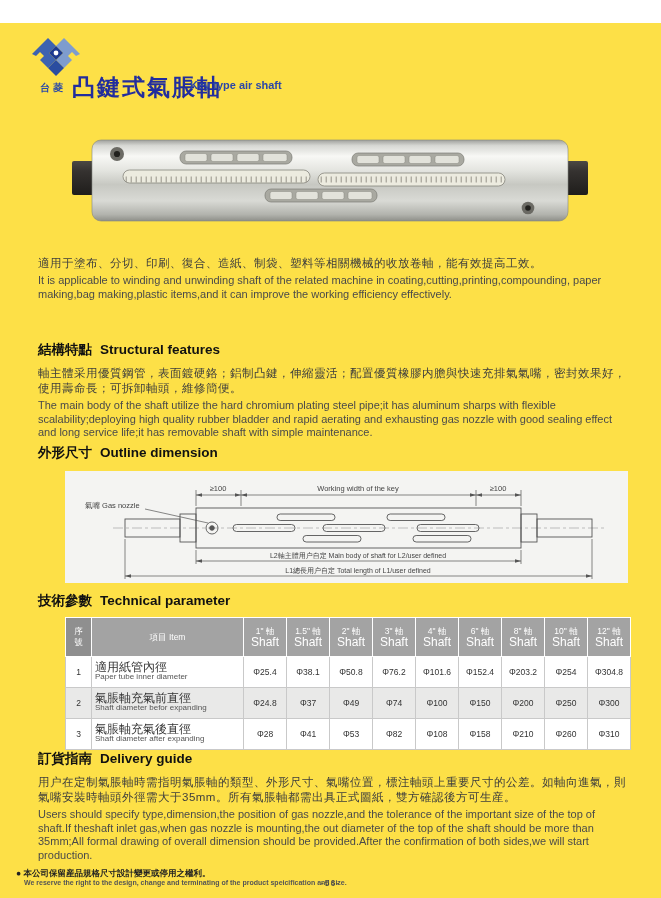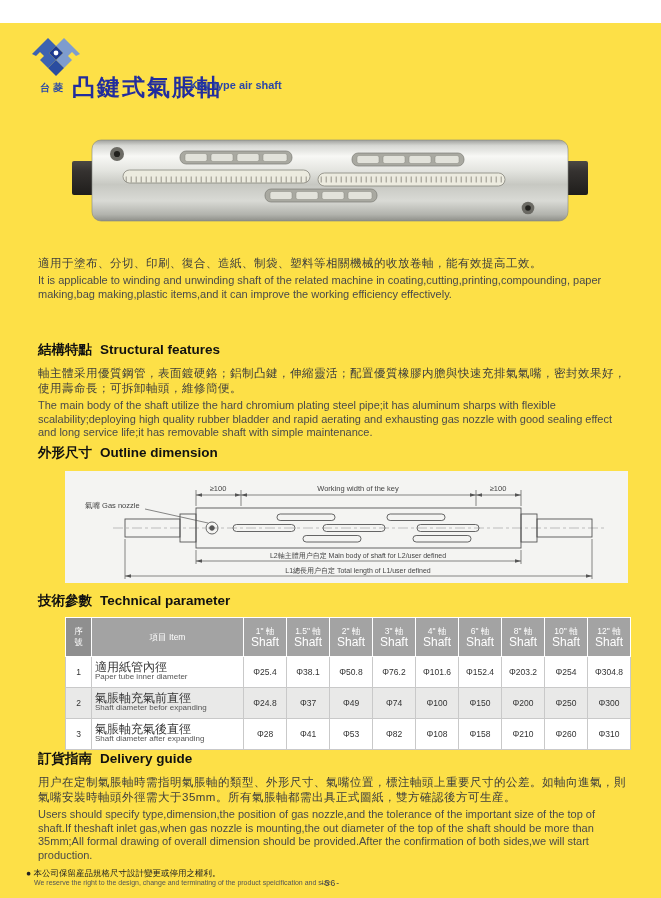--- a/index.html
+++ b/index.html
@@ -38,21 +38,21 @@
   .param-table th{background:#a3a3a3;color:#fff;font-weight:normal;border:1px solid #fff;padding:2px 0;font-size:8.5px;line-height:11px;text-align:center;height:34px;}
   .param-table th.no-h{background:#8f8f8f;}
   .param-table td{border:1px solid #c9c9c9;font-size:8.5px;color:#333;text-align:center;padding:2px 3px;height:26px;background:#fff;}
   .param-table tr.shade td{background:#e9e9e8;}
   .param-table td.item{text-align:left;}
   .param-table td.item .icn{font-size:12px;color:#333;line-height:10px;}
   .param-table td.item .ien{font-size:8px;color:#555;line-height:10px;}
   .param-table th .cb{font-size:12px;}
 
   
-  .footer{position:absolute;left:26px;top:845px;width:480px;}
+  .footer{position:absolute;left:16px;top:845px;width:480px;font-weight:bold;}
   .footer .fcn{font-size:8.5px;color:#222;line-height:10px;}
   .footer .fen{font-size:7px;color:#555;line-height:9px;margin-left:8px;}
   .page-no{position:absolute;left:0;top:855px;width:661px;text-align:center;font-size:8.5px;color:#444;letter-spacing:1px;}
 </style>
 </head>
 <body>
 
 <div class="page">
 
   <svg class="logo" viewBox="0 0 52 44">

